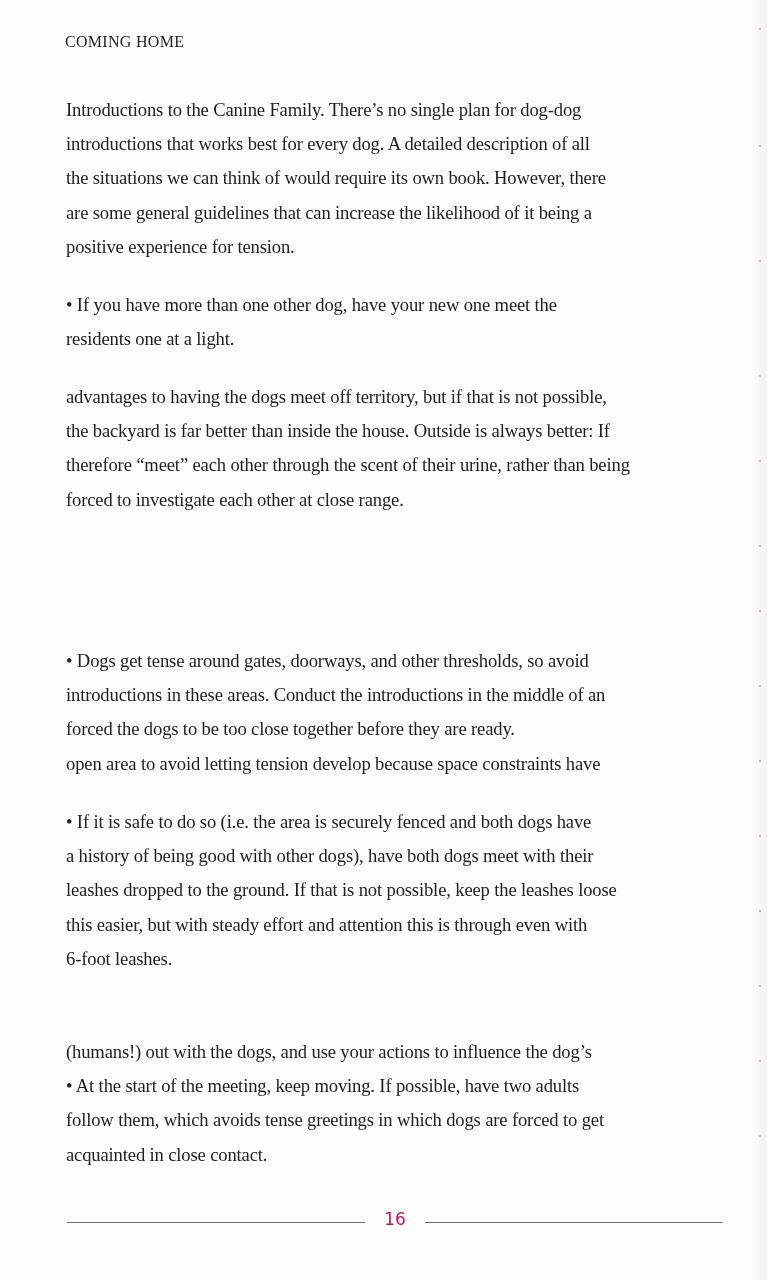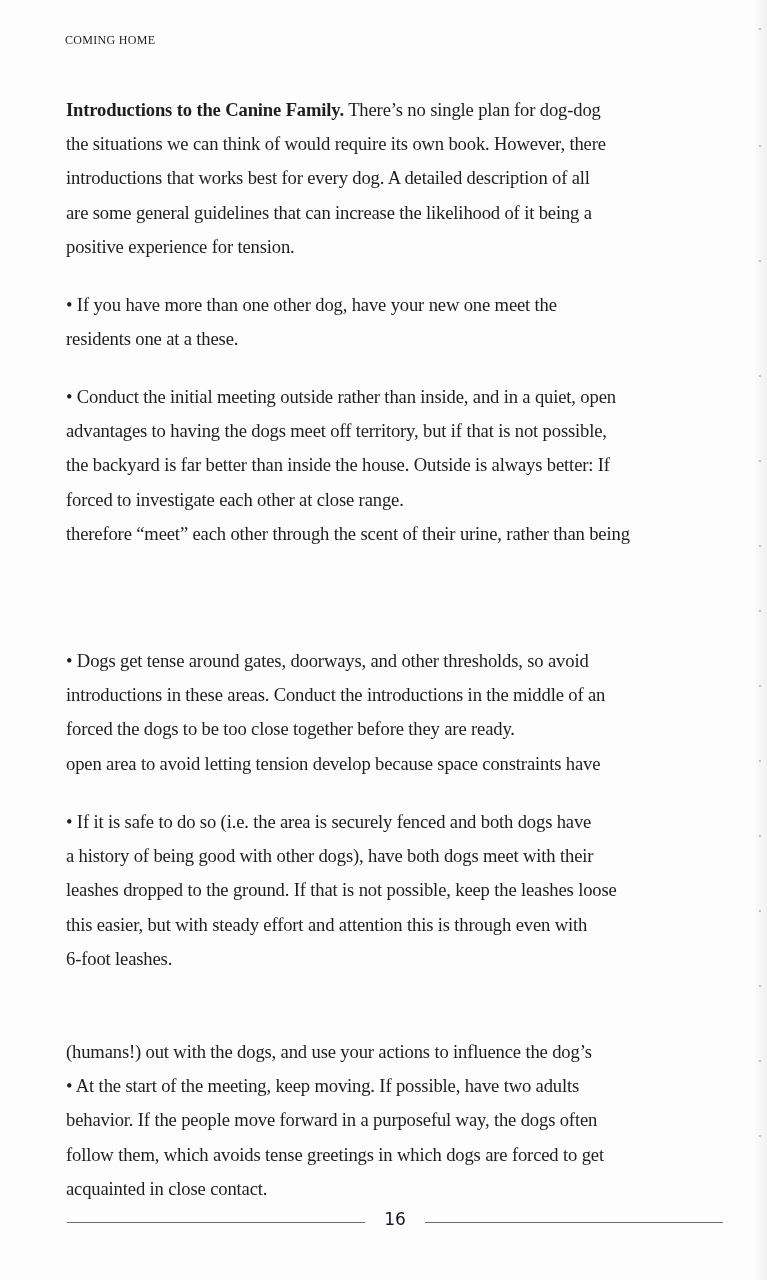--- a/index.html
+++ b/index.html
@@ -12,35 +12,35 @@
   .right-edge {
     position: absolute; top: 0; right: 0; width: 12px; height: 1280px;
     background: linear-gradient(to right, #fbfbfb, #f1f1f3);
   }
   .edge-mark {
     position: absolute; right: 6px; width: 2px; height: 2px; border-radius: 1px;
     background: #d98bc0;
   }
   .running-head {
     position: absolute; left: 65px; top: 33px;
-    font-size: 12px; letter-spacing: 0.3px; color: #222;
+    font-size: 16px; letter-spacing: 0.3px; color: #222;
   }
   .body-block { position: absolute; left: 66px; width: 660px; }
   .line {
     display: block; white-space: nowrap;
     font-size: 18.6px; line-height: 34.2px; height: 34.2px;
     letter-spacing: -0.15px;
   }
-  .lead { font-weight: bold; margin-top: 16px; }
+  .lead { font-weight: normal; margin-top: 16px; }
   .footer-rule {
     position: absolute; top: 1222px; height: 1px; background: #6a6a6a;
   }
   .folio {
     position: absolute; top: 1209px; left: 375px; width: 40px; text-align: center;
-    font-family: "DejaVu Sans", sans-serif; font-size: 17px; color: #0f172a;
+    font-family: "DejaVu Sans", sans-serif; font-size: 17px; color: #be185d;
   }
 </style>
 </head>
 <body>
 
 <div class="right-edge">
   <div class="edge-mark" style="top:28px"></div>
   <div class="edge-mark" style="top:145px"></div>
   <div class="edge-mark" style="top:260px"></div>
   <div class="edge-mark" style="top:375px"></div>
@@ -53,57 +53,55 @@
   <div class="edge-mark" style="top:910px"></div>
   <div class="edge-mark" style="top:985px"></div>
   <div class="edge-mark" style="top:1060px"></div>
   <div class="edge-mark" style="top:1135px"></div>
 </div>
 
 <div class="running-head">COMING HOME</div>
 
 <div class="body-block" style="top:93px">
   <span class="line"><span class="lead">Introductions to the Canine Family.</span><span> There’s no single plan for dog-dog</span></span>
+  <span class="line">introductions that works best for every dog. A detailed description of all</span>
   <span class="line">the situations we can think of would require its own book. However, there</span>
-  <span class="line">introductions that works best for every dog. A detailed description of all</span>
   <span class="line">are some general guidelines that can increase the likelihood of it being a</span>
   <span class="line">positive experience for tension.</span>
 </div>
 
 <div class="body-block" style="top:288px">
   <span class="line">• If you have more than one other dog, have your new one meet the</span>
-  <span class="line">residents one at a these.</span>
+  <span class="line">residents one at a light.</span>
 </div>
 
 <div class="body-block" style="top:380px">
-  <span class="line">• Conduct the initial meeting outside rather than inside, and in a quiet, open</span>
   <span class="line">advantages to having the dogs meet off territory, but if that is not possible,</span>
   <span class="line">the backyard is far better than inside the house. Outside is always better: If</span>
+  <span class="line">therefore “meet” each other through the scent of their urine, rather than being</span>
   <span class="line">forced to investigate each other at close range.</span>
-  <span class="line">therefore “meet” each other through the scent of their urine, rather than being</span>
 </div>
 
 <div class="body-block" style="top:644px">
   <span class="line">• Dogs get tense around gates, doorways, and other thresholds, so avoid</span>
   <span class="line">introductions in these areas. Conduct the introductions in the middle of an</span>
   <span class="line">forced the dogs to be too close together before they are ready.</span>
   <span class="line">open area to avoid letting tension develop because space constraints have</span>
 </div>
 
 <div class="body-block" style="top:805px">
   <span class="line">• If it is safe to do so (i.e. the area is securely fenced and both dogs have</span>
   <span class="line">a history of being good with other dogs), have both dogs meet with their</span>
   <span class="line">leashes dropped to the ground. If that is not possible, keep the leashes loose</span>
   <span class="line">this easier, but with steady effort and attention this is through even with</span>
   <span class="line">6-foot leashes.</span>
 </div>
 
 <div class="body-block" style="top:1035px">
   <span class="line">(humans!) out with the dogs, and use your actions to influence the dog’s</span>
   <span class="line">• At the start of the meeting, keep moving. If possible, have two adults</span>
-  <span class="line">behavior. If the people move forward in a purposeful way, the dogs often</span>
   <span class="line">follow them, which avoids tense greetings in which dogs are forced to get</span>
   <span class="line">acquainted in close contact.</span>
 </div>
 
 <div class="footer-rule" style="left:67px; width:298px"></div>
 <div class="folio">16</div>
 <div class="footer-rule" style="left:425px; width:298px"></div>
 
 </body></html>

